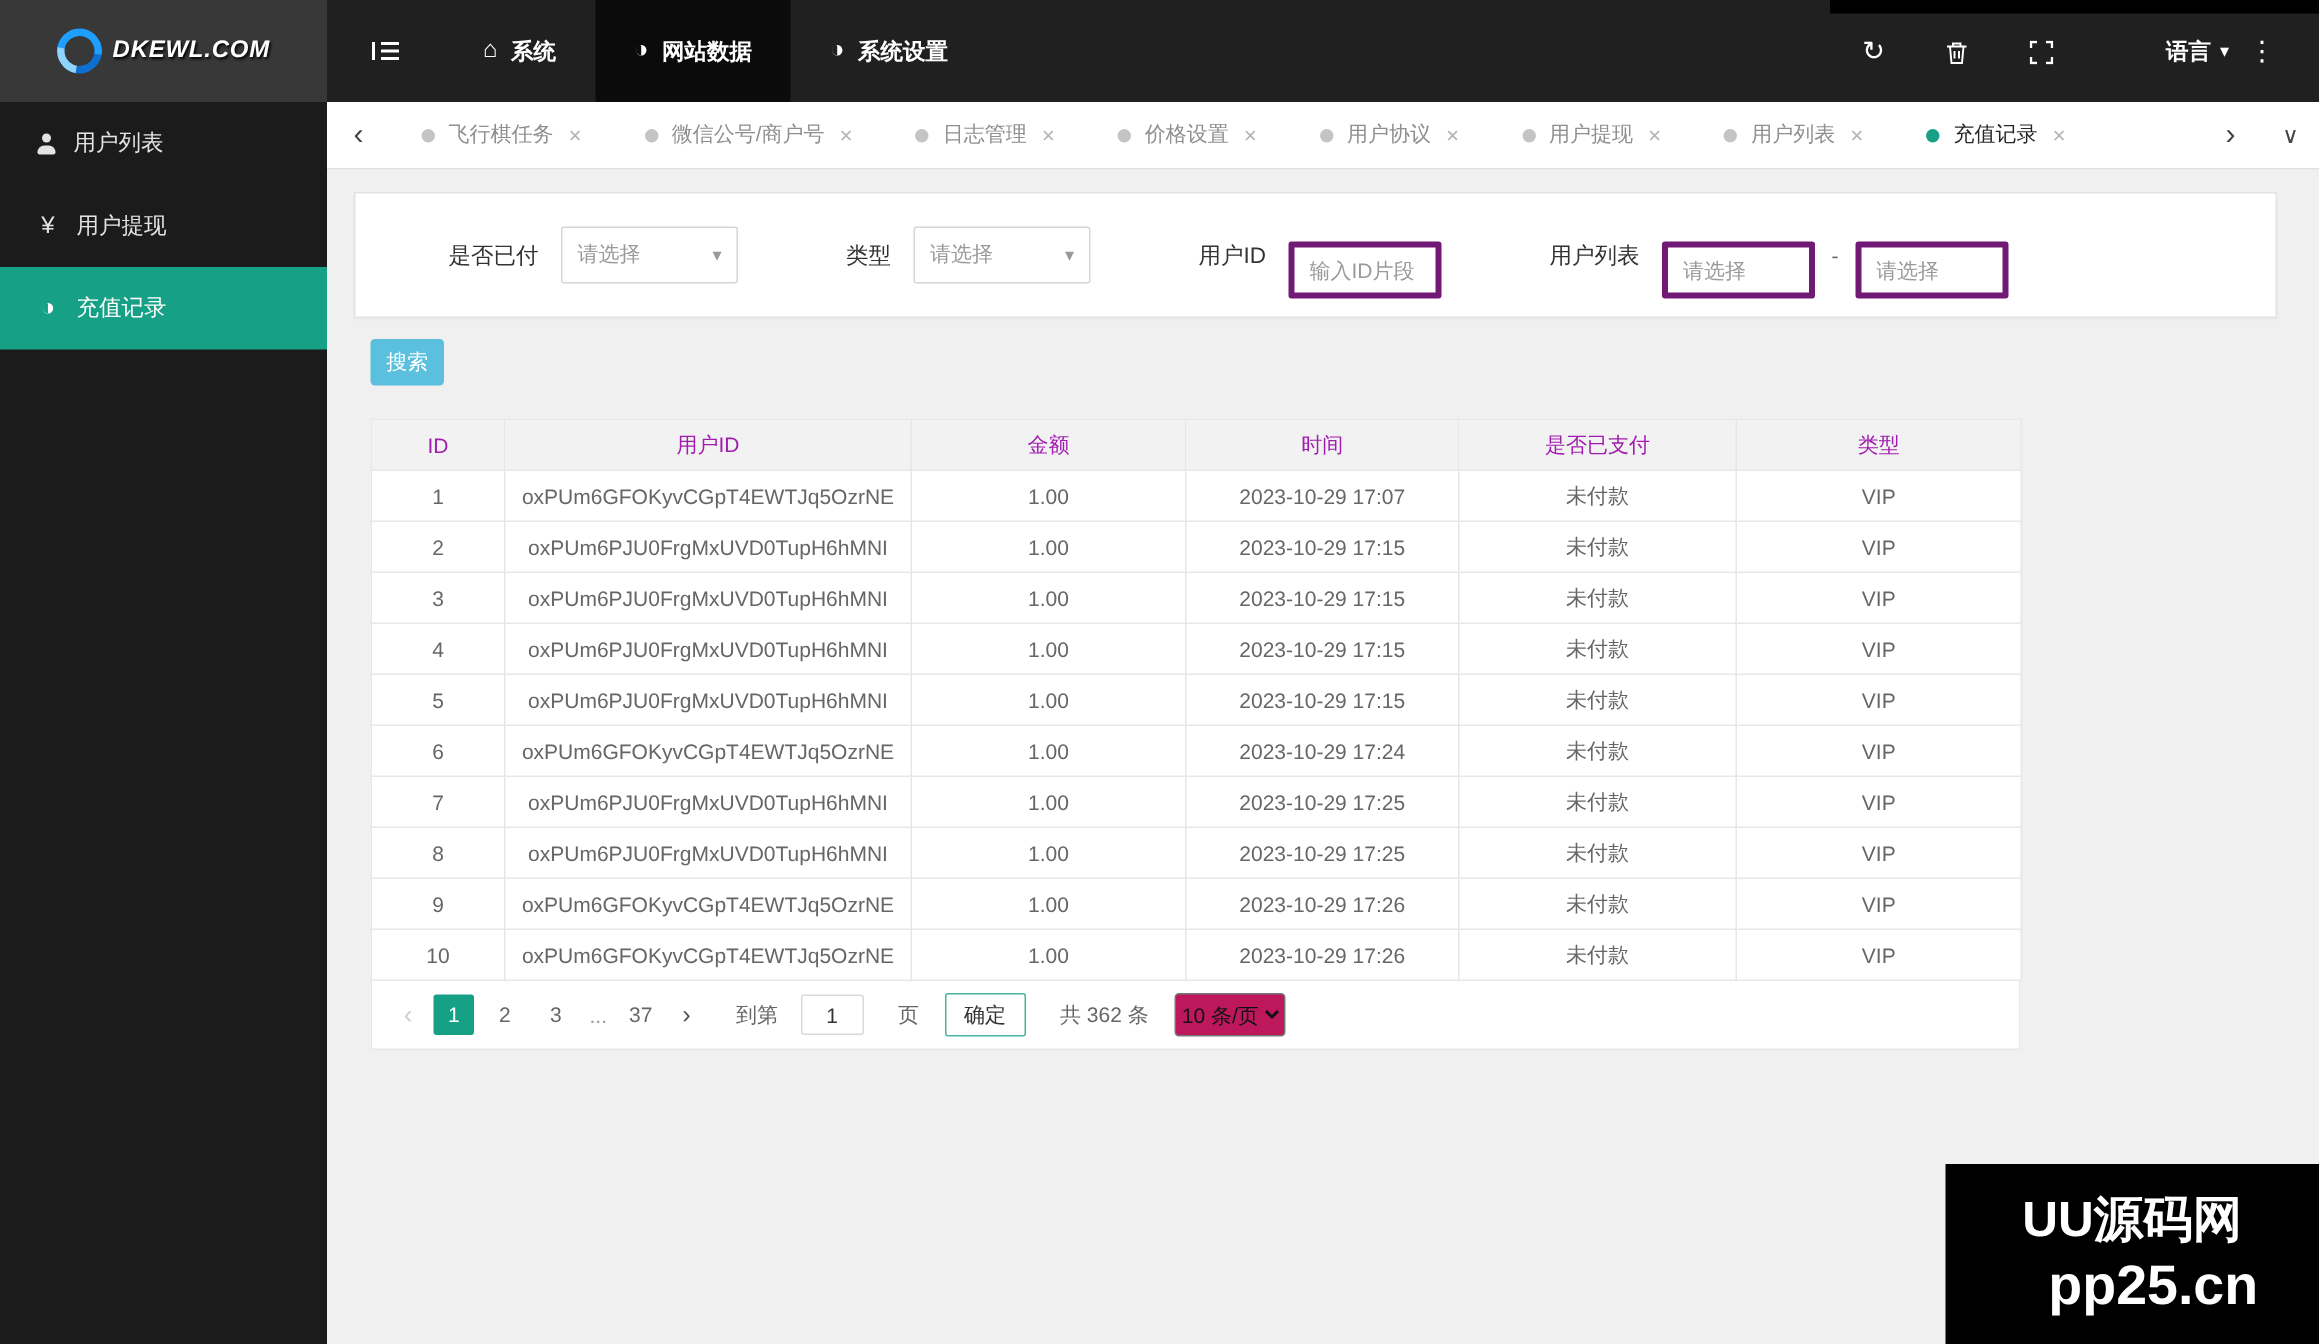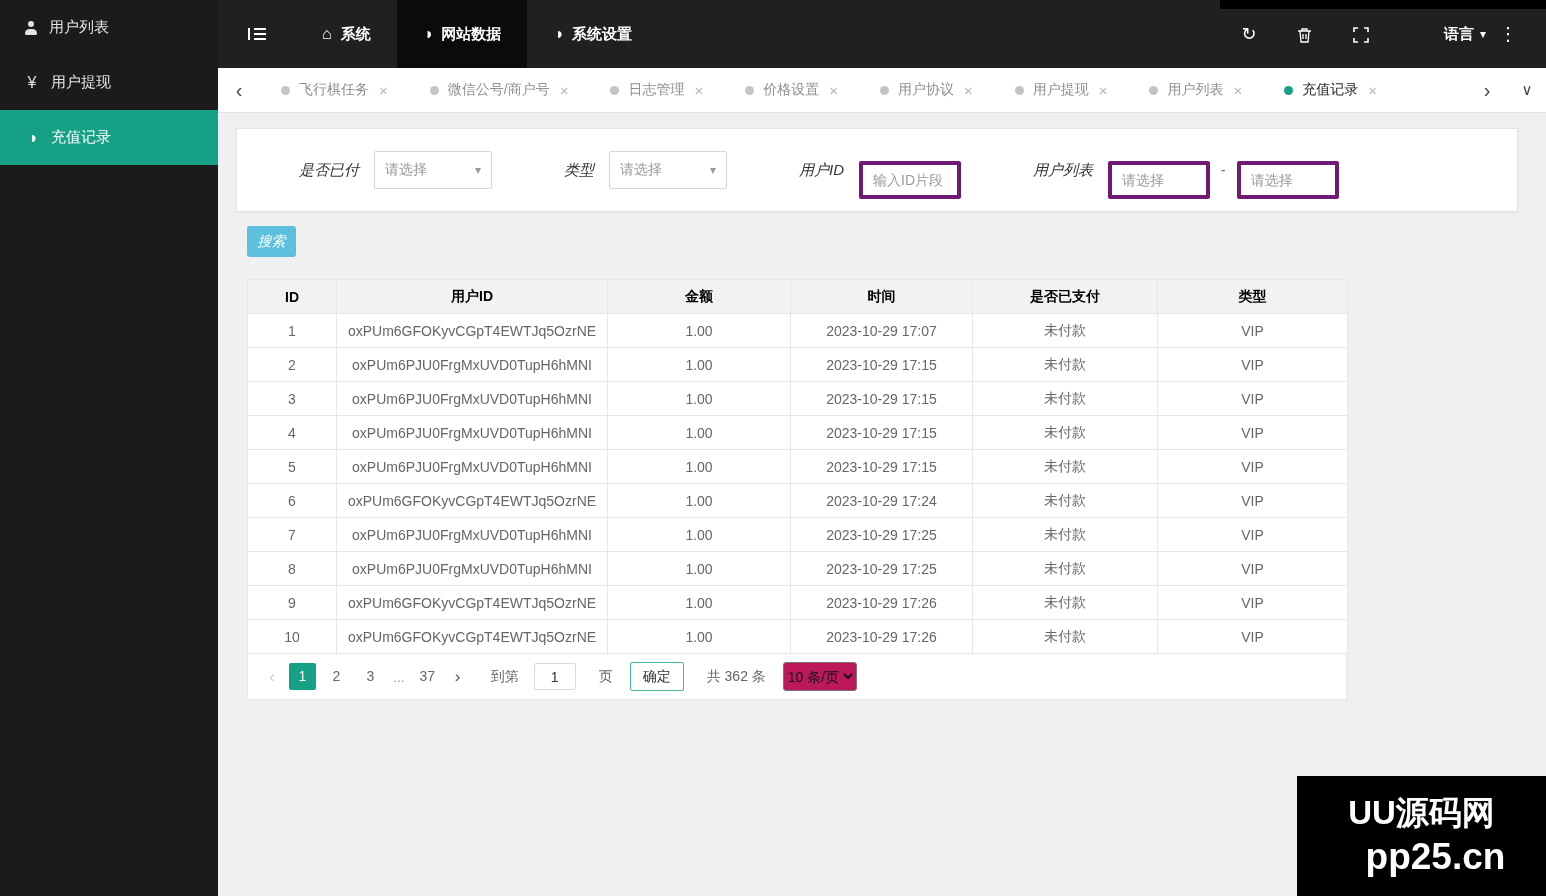--- a/index.html
+++ b/index.html
@@ -62,39 +62,39 @@
   .tab.active .dot { background:#16a085; }
   .tab .x { color:#b5b5b5; font-size:15px; margin-left:1px; }
 
   
   .content { position:absolute; left:218px; top:113px; width:1328px; height:783px;
     background:#f0f0f0; }
   .filter-card { margin:15px 28px 0 18px; height:84px; background:#fff;
     border:1px solid #e3e3e3; display:flex; align-items:center; padding-left:62px;
     box-shadow:0 1px 2px rgba(0,0,0,0.04); }
   .fgroup { display:flex; align-items:center; margin-right:72px; }
-  .flabel { font-size:15px; color:#333; margin-right:15px; white-space:nowrap;font-style:italic; }
+  .flabel { font-size:15px; color:#333; margin-right:15px; white-space:nowrap; }
   .fake-select { width:118px; height:38px; border:1px solid #d6d6d6; border-radius:2px;
     display:flex; align-items:center; justify-content:space-between; padding:0 10px;
     color:#9a9a9a; font-size:14px; background:#fff; cursor:pointer; }
   .fake-select .caret { color:#999; font-size:12px; }
   .text-input { width:102px; height:38px; border:4px solid #701a75; border-radius:2px;
     padding:0 10px; font-size:14px; color:#333; background:#fff;margin-top:20px; }
   .text-input::placeholder { color:#9a9a9a; }
   .range-sep { margin:0 11px; color:#666; }
 
   .search-btn { display:block; margin:14px 0 0 29px; width:49px; height:31px;
     background:#5bc0de; color:#fff; border:none; border-radius:3px; font-size:14px;
-    cursor:pointer; font-family:inherit;font-style:italic; }
+    cursor:pointer; font-family:inherit; }
 
   .panel { margin:22px 0 0 29px; width:1100px; }
   table { width:1100px; border-collapse:collapse; table-layout:fixed; background:#fff; }
   th, td { border:1px solid #e7e7e7; height:34px; font-size:14px; text-align:center;
     padding:0 6px; overflow:hidden; white-space:nowrap; }
-  th { background:#f2f2f2; color:#000000; font-weight:bold; }
+  th { background:#f2f2f2; color:#a21caf; font-weight:normal; }
   td { color:#666; }
   tr.total-row td { background:#f2f2f2; }
 
   .pager { width:1100px; height:46px; background:#fff; border:1px solid #e7e7e7;
     border-top:none; display:flex; align-items:center; padding-left:14px;
     font-size:14px; color:#666; gap:7px; }
   .pg-prev { color:#ccc; font-size:17px; width:20px; text-align:center; cursor:default; }
   .pg-next { color:#555; font-size:17px; width:20px; text-align:center; cursor:pointer; }
   .pg-num { min-width:27px; height:27px; line-height:27px; text-align:center;
     border-radius:2px; cursor:pointer; padding:0 4px; }
@@ -115,20 +115,24 @@
   .watermark { position:absolute; right:0; bottom:0; width:249px; height:120px;
     background:#000; color:#fff; display:flex; flex-direction:column;
     justify-content:center; align-items:center; font-weight:bold; z-index:9; }
   .wm1 { font-size:33px; line-height:1.25; }
   .wm2 { font-size:37px; line-height:1.25;margin-left:28px; }
 </style>
 </head>
 <body>
 
 <div class="sidebar">
+  <div class="logo">
+    <span class="logo-swirl"></span>
+    <span class="logo-text">DKEWL.COM</span>
+  </div>
   <div class="side-item">
     <span class="person-icon"></span>
     <span>用户列表</span>
   </div>
   <div class="side-item">
     <span class="side-glyph">¥</span>
     <span>用户提现</span>
   </div>
   <div class="side-item active">
     <span class="side-glyph">◑</span>

